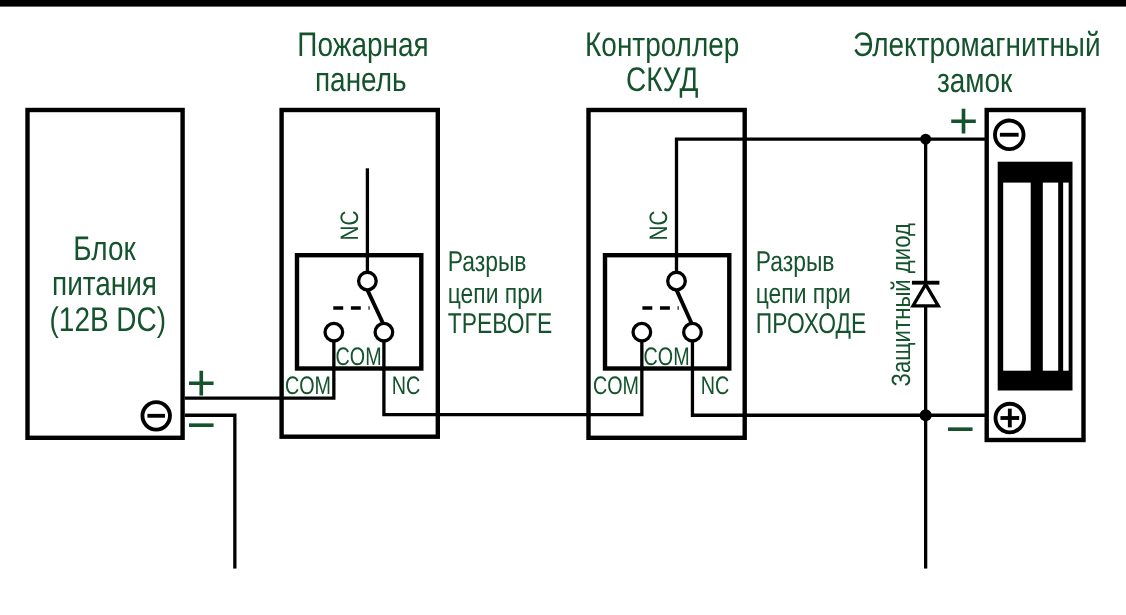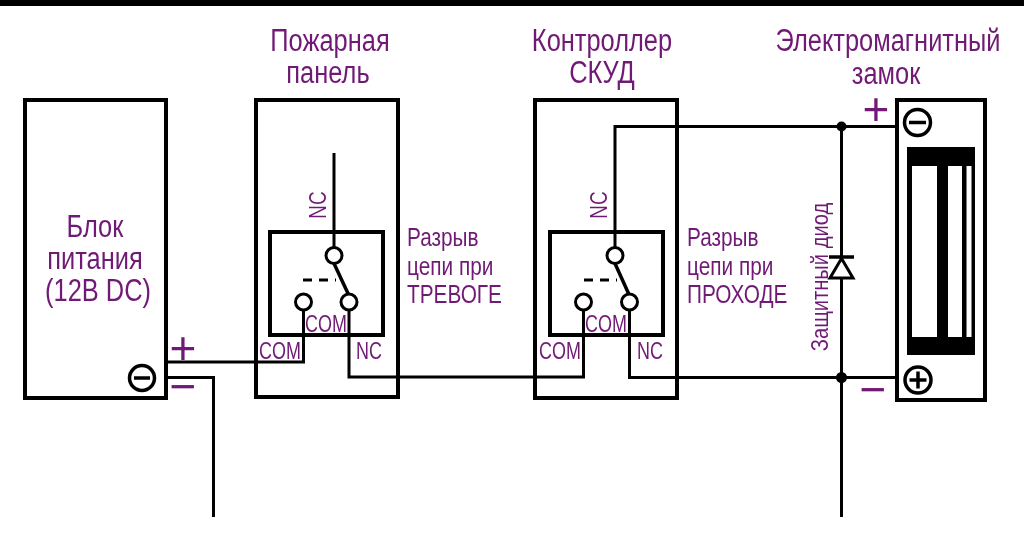--- a/index.html
+++ b/index.html
@@ -1,17 +1,17 @@
 <!DOCTYPE html>
 <html><head>
 <meta charset="utf-8">
 <style>
   html,body{margin:0;padding:0;background:#fff;}
   #stage{position:relative;width:1024px;height:517px;background:#ffffff;overflow:hidden;
-         font-family:"Liberation Sans","DejaVu Sans",sans-serif;color:#701a75;}
+         font-family:"Liberation Sans","DejaVu Sans",sans-serif;color:#14532d;}
   #wiring-svg{position:absolute;left:0;top:0;}
   .lbl{position:absolute;white-space:nowrap;transform:translate(-50%,-50%) scaleX(0.82);
        font-size:31px;line-height:1;}
   .sm{font-size:23px;transform:translate(-50%,-50%) scaleX(0.78);}
   .rot{font-size:23px;transform:translate(-50%,-50%) rotate(-90deg) scaleX(0.82);}
   .rot-big{font-size:24px;transform:translate(-50%,-50%) rotate(-90deg) scaleX(0.84);}
   .sign{position:absolute;white-space:nowrap;transform:translate(-50%,-50%);font-size:46px;line-height:1;}
   .ann{position:absolute;font-size:26px;line-height:28.5px;transform:scaleX(0.80);
        transform-origin:left top;white-space:nowrap;}
 </style>

